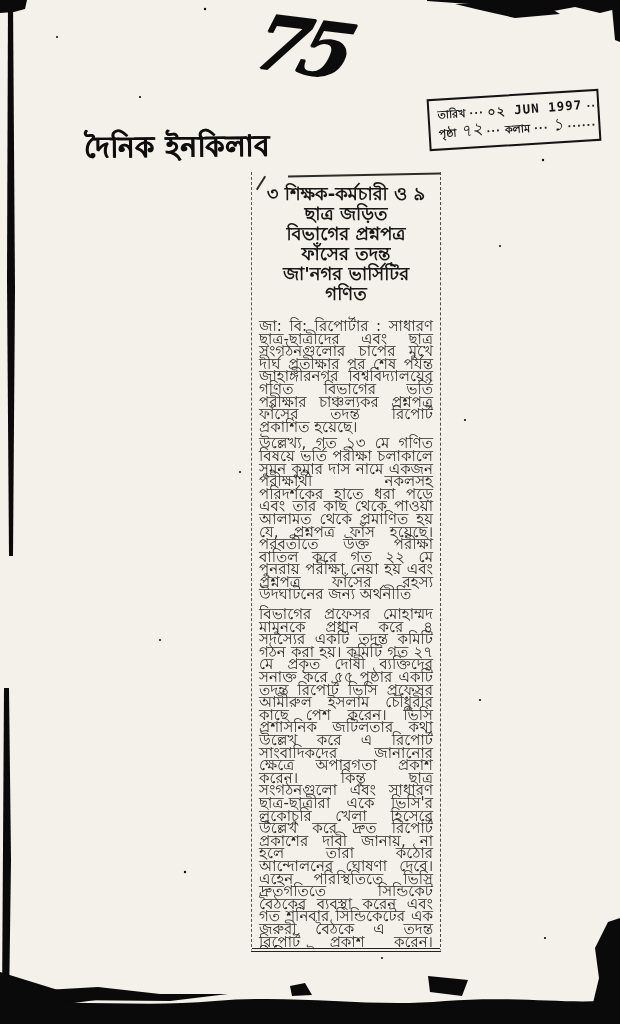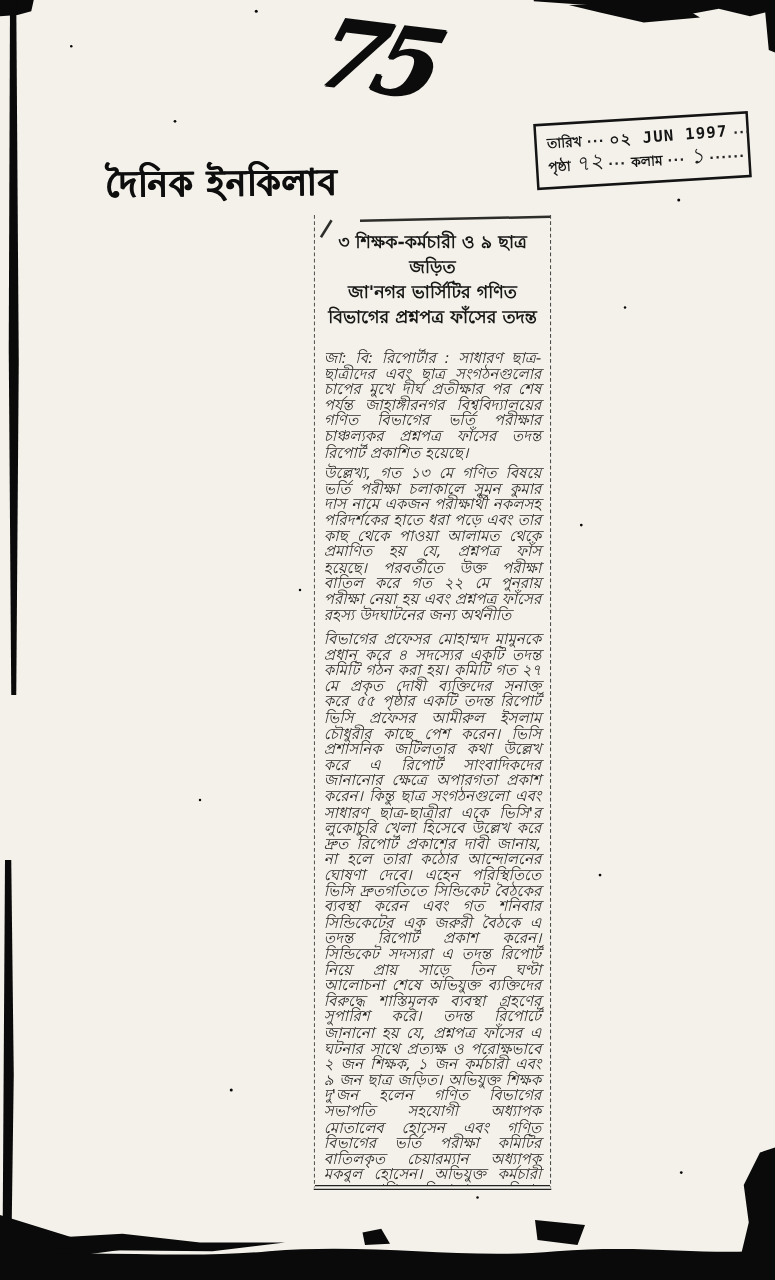--- a/index.html
+++ b/index.html
@@ -118,32 +118,31 @@
     position: absolute;
     top: 10px;
     left: 1px;
     width: 16px;
     border-top: 2px solid #2d2d2a;
     transform: rotate(-58deg);
   }
   .headline {
     margin: 8px 2px 16px 2px;
     text-align: center;
-    font-size: 14px;
+    font-size: 18px;
     font-weight: 700;
     line-height: 20px;
     color: #171715;
   }
   .bodytext p {
     margin: 0 0 4px 0;
-    font-size: 12px;
+    font-size: 15px;
     line-height: 12.6px;
     text-align: justify;
     color: #2b2a27;
-    font-style: italic;
   }
   .bodytext p.gap { margin-top: 7px; }
 </style>
 </head>
 <body>
 
 <div class="page">
 
   <svg class="artifacts" width="620" height="1024" viewBox="0 0 620 1024" xmlns="http://www.w3.org/2000/svg">
     <g fill="#0a0a0a">
@@ -205,22 +204,22 @@
   </div>
 
   <div class="masthead">দৈনিক ইনকিলাব</div>
 
   <div class="clipping">
     <div class="clip-topline"></div>
     <div class="clip-slash"></div>
 
     <div class="headline">
       <div>৩ শিক্ষক-কর্মচারী ও ৯ ছাত্র জড়িত</div>
+      <div>বিভাগের প্রশ্নপত্র ফাঁসের তদন্ত</div>
       <div>জা'নগর ভার্সিটির গণিত</div>
-      <div>বিভাগের প্রশ্নপত্র ফাঁসের তদন্ত</div>
     </div>
 
     <div class="bodytext">
       <p>জা: বি: রিপোর্টার : সাধারণ ছাত্র-ছাত্রীদের এবং ছাত্র সংগঠনগুলোর চাপের মুখে দীর্ঘ প্রতীক্ষার পর শেষ পর্যন্ত জাহাঙ্গীরনগর বিশ্ববিদ্যালয়ের গণিত বিভাগের ভর্তি পরীক্ষার চাঞ্চল্যকর প্রশ্নপত্র ফাঁসের তদন্ত রিপোর্ট প্রকাশিত হয়েছে।</p>
       <p>উল্লেখ্য, গত ১৩ মে গণিত বিষয়ে ভর্তি পরীক্ষা চলাকালে সুমন কুমার দাস নামে একজন পরীক্ষার্থী নকলসহ পরিদর্শকের হাতে ধরা পড়ে এবং তার কাছ থেকে পাওয়া আলামত থেকে প্রমাণিত হয় যে, প্রশ্নপত্র ফাঁস হয়েছে। পরবর্তীতে উক্ত পরীক্ষা বাতিল করে গত ২২ মে পুনরায় পরীক্ষা নেয়া হয় এবং প্রশ্নপত্র ফাঁসের রহস্য উদঘাটনের জন্য অর্থনীতি</p>
       <p class="gap">বিভাগের প্রফেসর মোহাম্মদ মামুনকে প্রধান করে ৪ সদস্যের একটি তদন্ত কমিটি গঠন করা হয়। কমিটি গত ২৭ মে প্রকৃত দোষী ব্যক্তিদের সনাক্ত করে ৫৫ পৃষ্ঠার একটি তদন্ত রিপোর্ট ভিসি প্রফেসর আমীরুল ইসলাম চৌধুরীর কাছে পেশ করেন। ভিসি প্রশাসনিক জটিলতার কথা উল্লেখ করে এ রিপোর্ট সাংবাদিকদের জানানোর ক্ষেত্রে অপারগতা প্রকাশ করেন। কিন্তু ছাত্র সংগঠনগুলো এবং সাধারণ ছাত্র-ছাত্রীরা একে ভিসি'র লুকোচুরি খেলা হিসেবে উল্লেখ করে দ্রুত রিপোর্ট প্রকাশের দাবী জানায়, না হলে তারা কঠোর আন্দোলনের ঘোষণা দেবে। এহেন পরিস্থিতিতে ভিসি দ্রুতগতিতে সিন্ডিকেট বৈঠকের ব্যবস্থা করেন এবং গত শনিবার সিন্ডিকেটের এক জরুরী বৈঠকে এ তদন্ত রিপোর্ট প্রকাশ করেন। সিন্ডিকেট সদস্যরা এ তদন্ত রিপোর্ট নিয়ে প্রায় সাড়ে তিন ঘণ্টা আলোচনা শেষে অভিযুক্ত ব্যক্তিদের বিরুদ্ধে শাস্তিমূলক ব্যবস্থা গ্রহণের সুপারিশ করে। তদন্ত রিপোর্টে জানানো হয় যে, প্রশ্নপত্র ফাঁসের এ ঘটনার সাথে প্রত্যক্ষ ও পরোক্ষভাবে ২ জন শিক্ষক, ১ জন কর্মচারী এবং ৯ জন ছাত্র জড়িত। অভিযুক্ত শিক্ষক দু'জন হলেন গণিত বিভাগের সভাপতি সহযোগী অধ্যাপক মোতালেব হোসেন এবং গণিত বিভাগের ভর্তি পরীক্ষা কমিটির বাতিলকৃত চেয়ারম্যান অধ্যাপক মকবুল হোসেন। অভিযুক্ত কর্মচারী হলেন গণিত বিভাগের সেমিনার লাইব্রেরীয়ান আব্দুল জলিল।</p>
 
     </div>
   </div>
 

